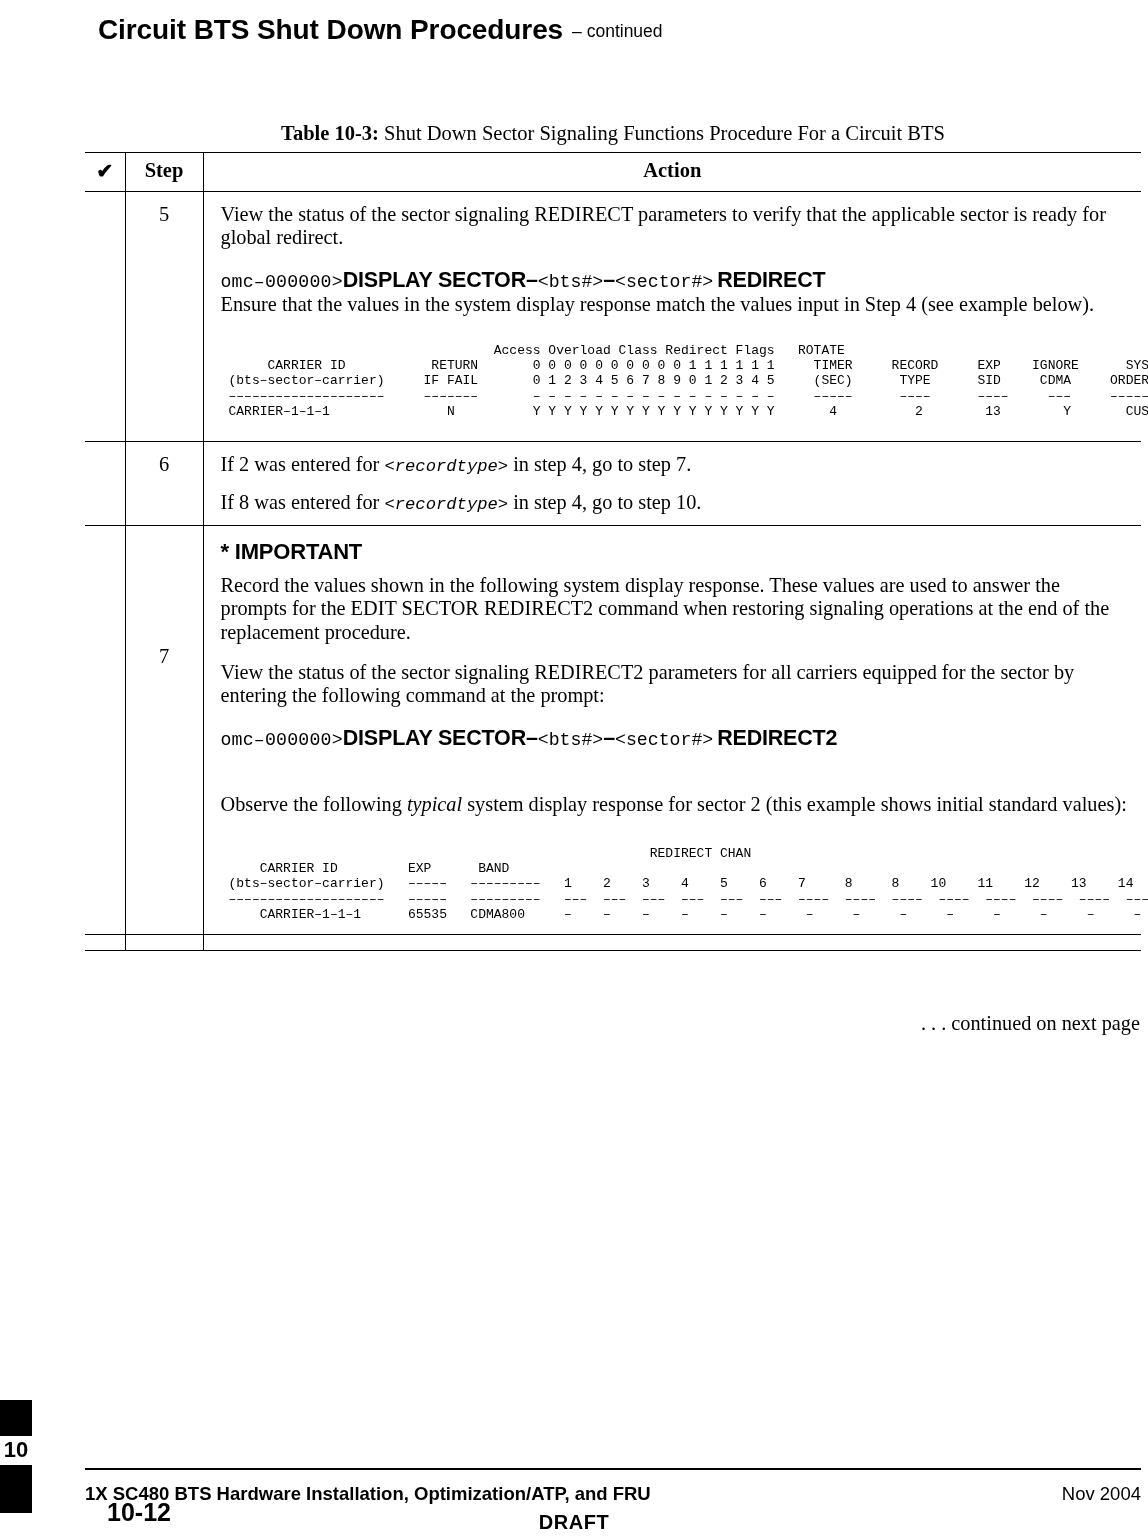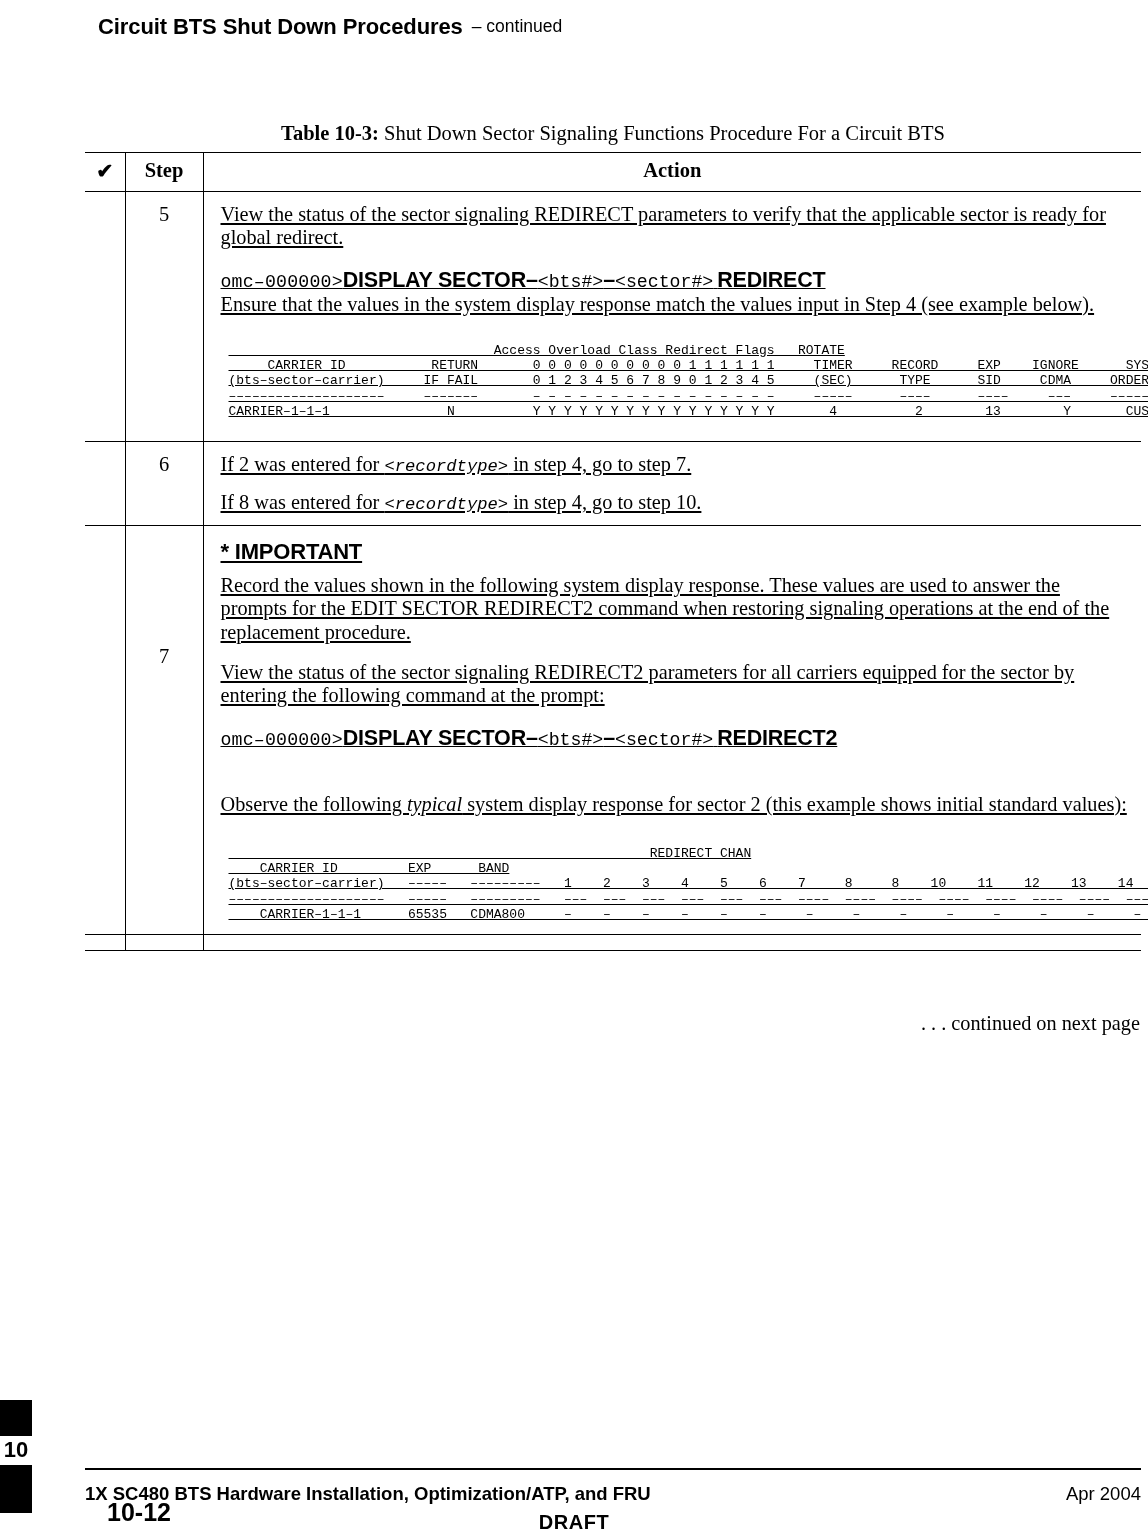--- a/index.html
+++ b/index.html
@@ -20,21 +20,21 @@
   #page-head {
     position: absolute;
     left: 98px;
     top: 14px;
     width: 1000px;
     white-space: nowrap;
   }
   #page-head .rh-title {
     font-family: "Liberation Sans", "DejaVu Sans", sans-serif;
     font-weight: bold;
-    font-size: 22px;
+    font-size: 28px;
     letter-spacing: -0.1px;
   }
   #page-head .rh-cont {
     font-family: "Liberation Sans", "DejaVu Sans", sans-serif;
     font-weight: normal;
     font-size: 17.5px;
     padding-left: 9px;
     position: relative;
     top: -2px;
     margin-top: 45px;
@@ -81,21 +81,20 @@
   td.cell-action { border-right: none !important; }
 
   .stepnum {
     text-align: center;
     font-size: 20.5px;
     padding-top: 11px !important;
     font-family: "Liberation Serif", "DejaVu Serif", serif;
   }
   .body-cell {
     padding: 11px 14px 10px 17px !important;
-    text-decoration: underline;
   }
 
   
   .para {
     font-size: 20.3px;
     line-height: 1.155;
     text-align: left;
     margin: 0 0 0 0;
   }
   .para + .para { margin-top: 14px; }
@@ -316,15 +315,15 @@
 <div id="continued">. . . continued on next page</div>
 
 <div class="tab-blk" id="tab-top"></div>
 <div id="tab-num">10</div>
 <div class="tab-blk" id="tab-bottom"></div>
 
 <div id="foot-rule"></div>
 <div id="footer">
   <span class="f-page">10-12</span>
   <span class="f-title">1X SC480 BTS Hardware Installation, Optimization/ATP, and FRU</span>
-  <span class="f-date">Apr 2004</span>
+  <span class="f-date">Nov 2004</span>
 </div>
 <div id="draft">DRAFT</div>
 
 </body></html>

